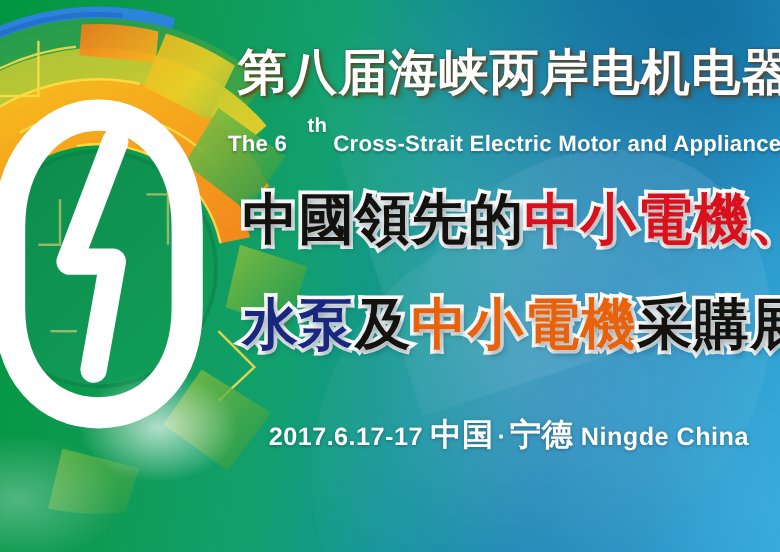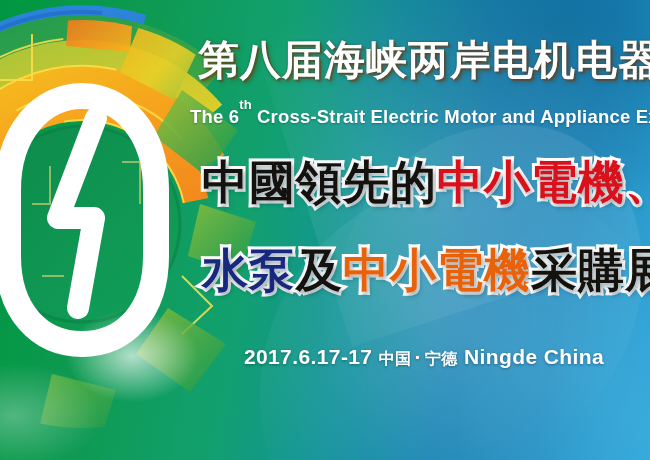--- a/index.html
+++ b/index.html
@@ -62,21 +62,21 @@
     position:absolute;left:0;top:104px;width:468px;
     text-align:center;
     font-family:"Liberation Sans",sans-serif;
     font-weight:bold;
     font-size:18.5px;
     letter-spacing:.2px;
     color:#ffffff;
     white-space:nowrap;
     text-shadow:0 1px 2px rgba(0,40,60,.35);
   }
-  .title-en sup{font-size:13px;top:-.55em;position:relative;letter-spacing:0;}
+  .title-en sup{font-size:17px;top:-.55em;position:relative;letter-spacing:0;margin-left:17px;}
 
   .head-line{
     position:absolute;width:452px;left:12px;
     text-align:center;
     font-family:"DejaVu Sans","Liberation Sans",sans-serif;
     font-weight:bold;
     font-size:46px;
     letter-spacing:1px;
     white-space:nowrap;
   }
@@ -100,21 +100,21 @@
     text-align:center;
     font-family:"Liberation Sans",sans-serif;
     font-weight:bold;
     font-size:21px;
     letter-spacing:.4px;
     color:#ffffff;
     white-space:nowrap;
     text-shadow:0 1px 3px rgba(0,40,60,.45);
   }
   .date-line .sep{margin:0 3px;}
-  .date-line .cn{font-family:"DejaVu Sans","Liberation Sans",sans-serif;font-size:16px;}
+  .date-line .cn{font-family:"DejaVu Sans","Liberation Sans",sans-serif;font-size:26px;}
 </style>
 </head>
 <body>
 
 <div class="poster">
 
   <div class="swirl swirl-a"></div>
   <div class="swirl swirl-b"></div>
   <div class="swirl swirl-c"></div>
   <div class="swirl swirl-d"></div>

